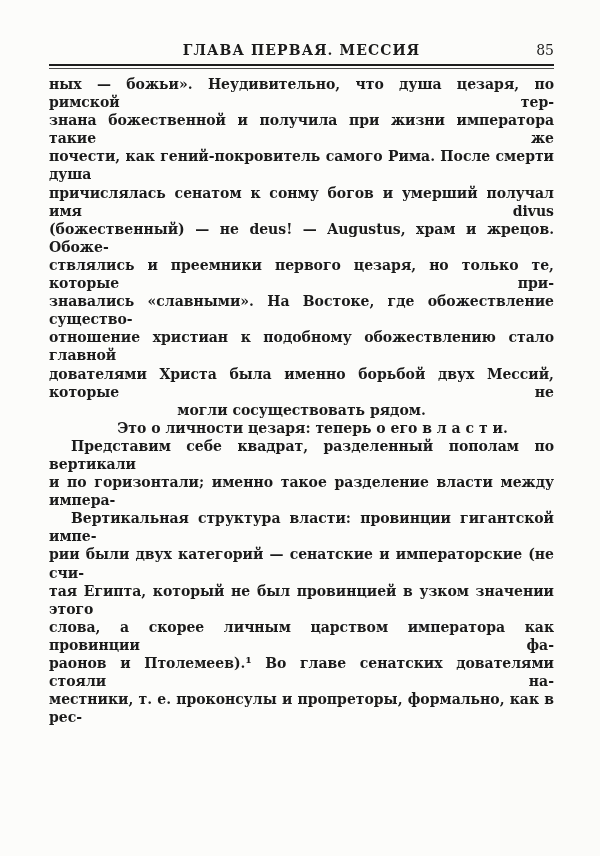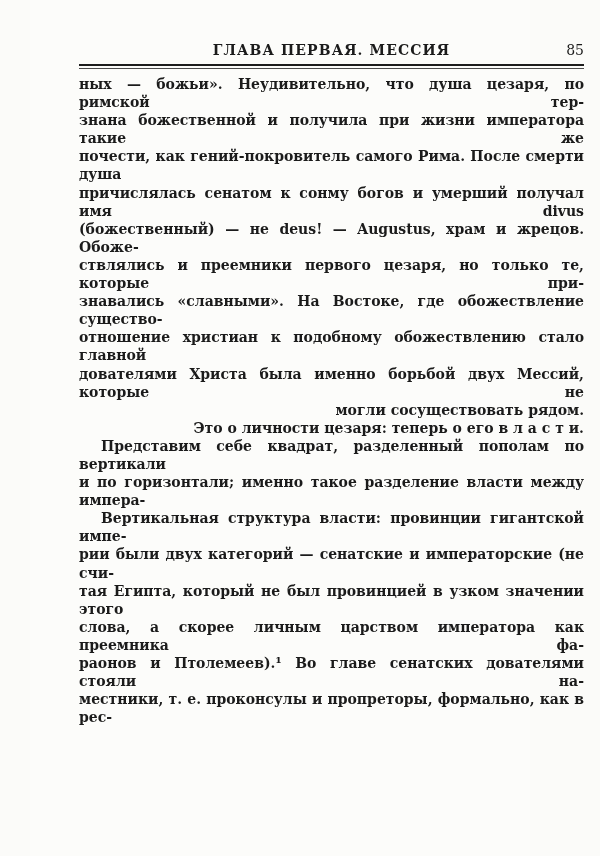--- a/index.html
+++ b/index.html
@@ -7,21 +7,20 @@
     width: 600px; height: 856px;
     background: #fbfbf9;
     font-family: "DejaVu Serif", "Liberation Serif", serif;
     color: #1b1b1b;
     overflow: hidden;
   }
   .page {
     position: relative;
     width: 500px; height: 856px;
     background: #fcfcfa;
-    margin-left: 30px;
   }
   .content {
     position: absolute;
     left: 49px; top: 0;
     width: 505px;
   }
   .header {
     position: relative;
     margin-top: 42px;
     height: 17px;
@@ -45,21 +44,21 @@
     content: "";
     display: block;
     margin-top: 2px;
     border-top: 1.4px solid #4c4c4c;
   }
   .body-text { margin-top: 6px; }
   .bline {
     font-size: 14px;
     line-height: 18.1px;
     font-weight: 700;
-    text-align: right;
+    text-align: center;
     white-space: nowrap;
   }
   .bline.fill {
     white-space: normal;
     text-align: justify;
     text-align-last: justify;
   }
   .indent { text-indent: 22px; }
 </style>
 </head>
@@ -85,19 +84,19 @@
         <div class="bline fill">знавались «славными». На Востоке, где обожествление существо-</div>
         <div class="bline fill">отношение христиан к подобному обожествлению стало главной</div>
         <div class="bline fill">дователями Христа была именно борьбой двух Мессий, которые не</div>
         <div class="bline">могли сосуществовать рядом.</div>
         <div class="bline indent">Это о личности цезаря: теперь о его  в л а с т и.</div>
         <div class="bline fill indent">Представим себе квадрат, разделенный пополам по вертикали</div>
         <div class="bline fill">и по горизонтали; именно такое разделение власти между импера-</div>
         <div class="bline fill indent">Вертикальная структура власти: провинции гигантской импе-</div>
         <div class="bline fill">рии были двух категорий — сенатские и императорские (не счи-</div>
         <div class="bline fill">тая Египта, который не был провинцией в узком значении этого</div>
-        <div class="bline fill">слова, а скорее личным царством императора как преемника фа-</div>
+        <div class="bline fill">слова, а скорее личным царством императора как провинции фа-</div>
         <div class="bline fill">раонов и Птолемеев).¹ Во главе сенатских дователями стояли на-</div>
         <div class="bline fill">местники, т. е. проконсулы и пропреторы, формально, как в рес-</div>
       </div>
 
   </div>
 </div>
 
 </body></html>

